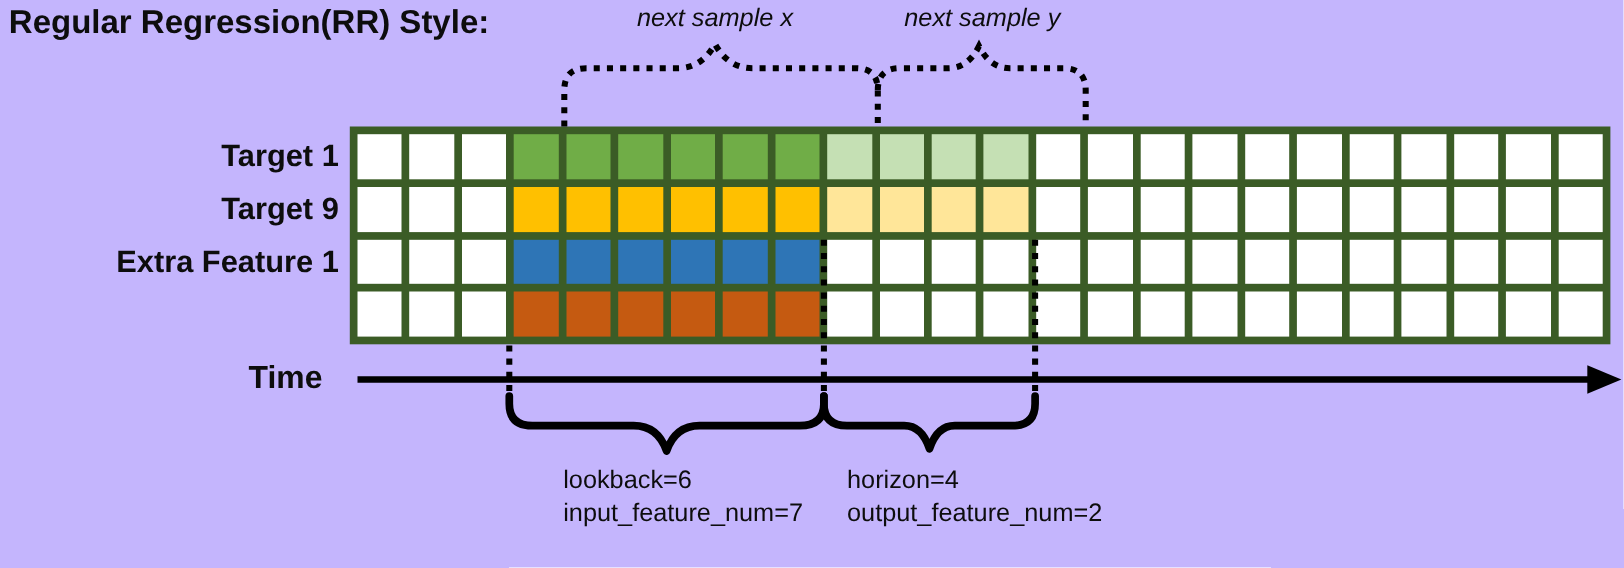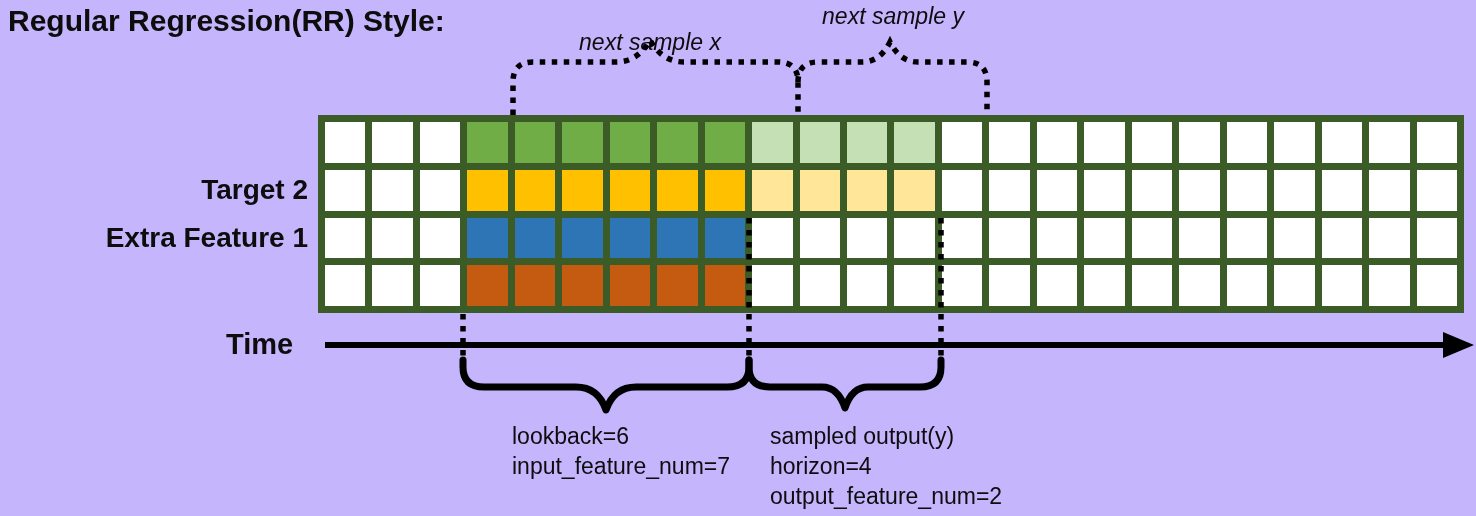--- a/index.html
+++ b/index.html
@@ -22,21 +22,21 @@
   }
   .brace-label {
     position: absolute;
     top: 3px;
     transform: translateX(-50%);
     font-size: 23px;
     font-style: italic;
     font-weight: 500;
     white-space: nowrap;
   }
-  #label-next-x { left: 650px; margin-top: 26px; }
+  #label-next-x { left: 650px; }
   #label-next-y { left: 893px; }
   .row-label {
     position: absolute;
     left: 0;
     width: 308px;
     height: 48px;
     line-height: 48px;
     text-align: right;
     font-size: 28px;
     font-weight: 700;
@@ -77,21 +77,22 @@
 </head>
 <body>
 
 <div id="canvas">
 
   <div class="title">Regular Regression(RR) Style:</div>
 
   <div class="brace-label" id="label-next-x">next sample x</div>
   <div class="brace-label" id="label-next-y">next sample y</div>
 
-  <div class="row-label" style="top:166px">Target 2</div>
+  <div class="row-label" style="top:118px">Target 1</div>
+  <div class="row-label" style="top:166px">Target 9</div>
   <div class="row-label" style="top:214px">Extra Feature 1</div>
 
   <div id="sample-grid" style="background: rgb(59, 92, 38); grid-template-columns: repeat(24, 1fr); grid-template-rows: repeat(4, 1fr);">
       <div class="cell" style="background: rgb(255, 255, 255);"></div>
       <div class="cell" style="background: rgb(255, 255, 255);"></div>
       <div class="cell" style="background: rgb(255, 255, 255);"></div>
       <div class="cell" style="background: rgb(112, 173, 71);"></div>
       <div class="cell" style="background: rgb(112, 173, 71);"></div>
       <div class="cell" style="background: rgb(112, 173, 71);"></div>
       <div class="cell" style="background: rgb(112, 173, 71);"></div>
@@ -186,21 +187,20 @@
       <div class="cell" style="background: rgb(255, 255, 255);"></div>
     </div>
 
   <div class="time-label">Time</div>
 
   <div class="anno-block" id="input-block">
     <div>lookback=6</div>
     <div>input_feature_num=7</div>
   </div>
   <div class="anno-block" id="output-block">
-    <div>sampled output(y)</div>
     <div>horizon=4</div>
     <div>output_feature_num=2</div>
   </div>
 
   <svg id="lineart" width="1476" height="516" viewBox="0 0 1476 516">
 
     <path d="M 513 115 L 513 82 Q 513 62 533 62 L 616 62 Q 638 62 650 40 Q 662 62 684 62 L 778 62 Q 798 62 798 82 L 798 115" fill="none" stroke="#000000" stroke-width="5.5" stroke-dasharray="5.5 6.5"></path>
 
     <path d="M 798 82 Q 798 62 818 62 L 862 62 Q 880 62 890 42 Q 900 62 918 62 L 967 62 Q 987 62 987 82 L 987 115" fill="none" stroke="#000000" stroke-width="5.5" stroke-dasharray="5.5 6.5"></path>
 

